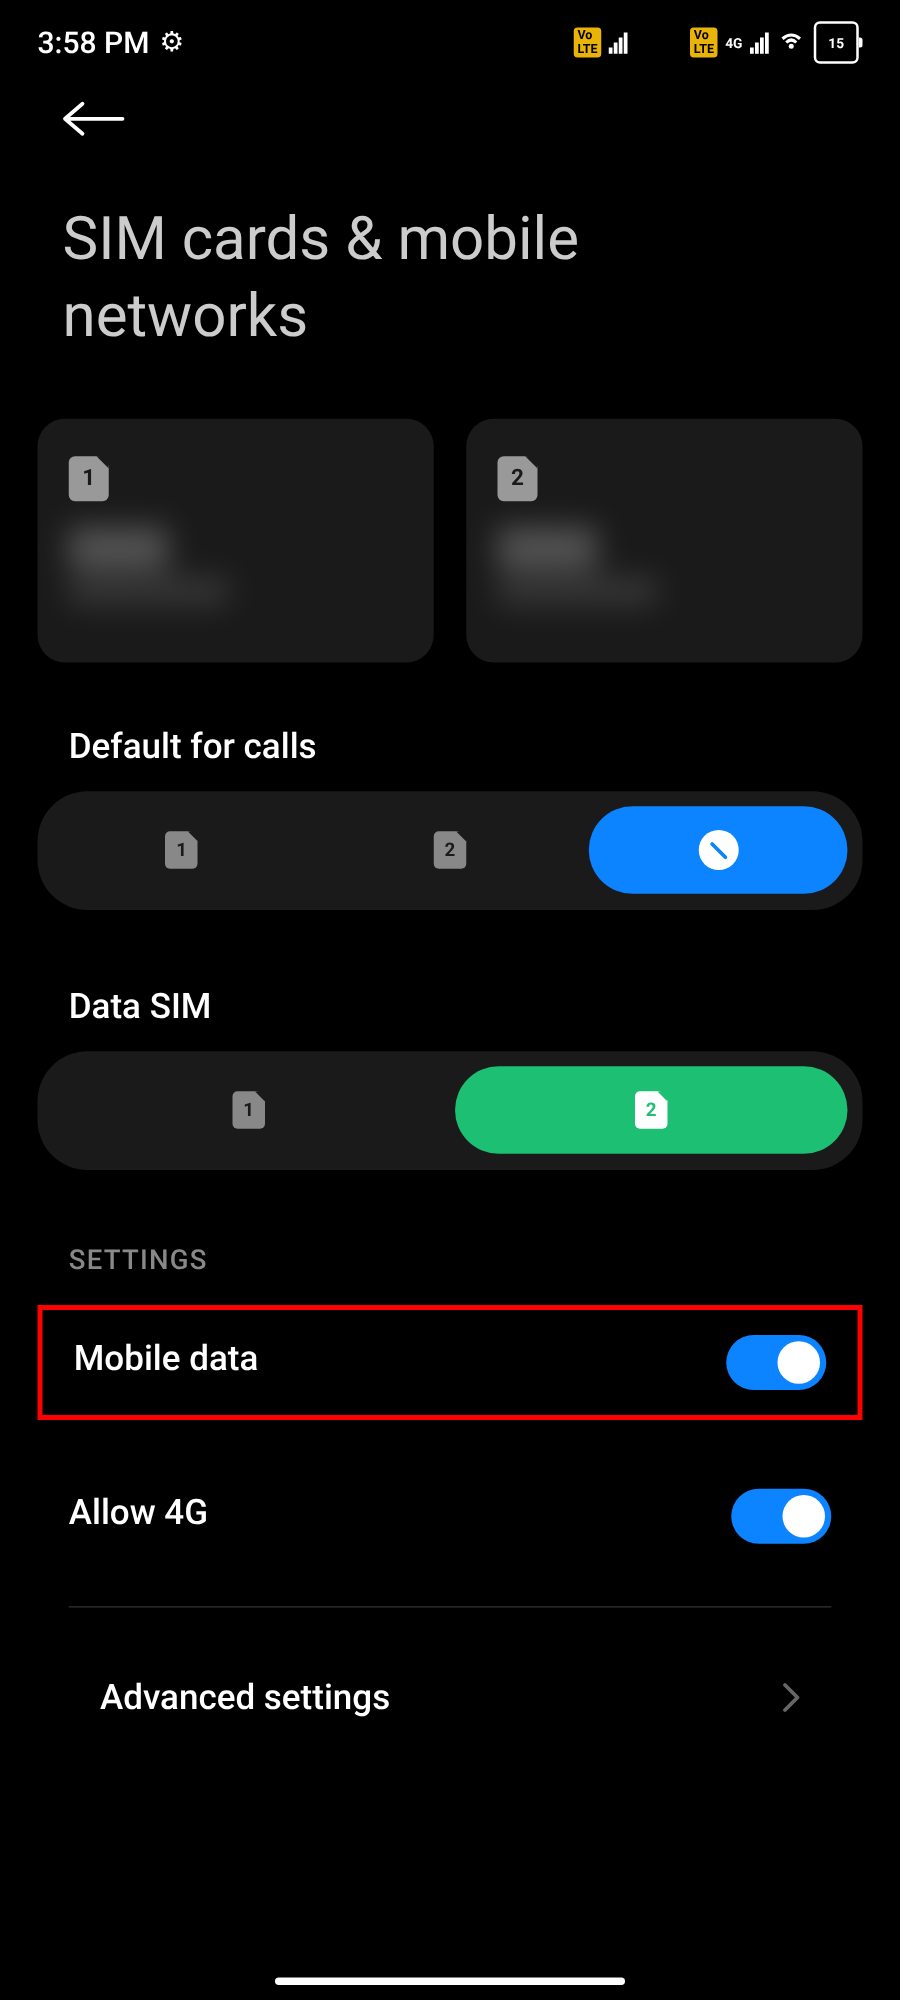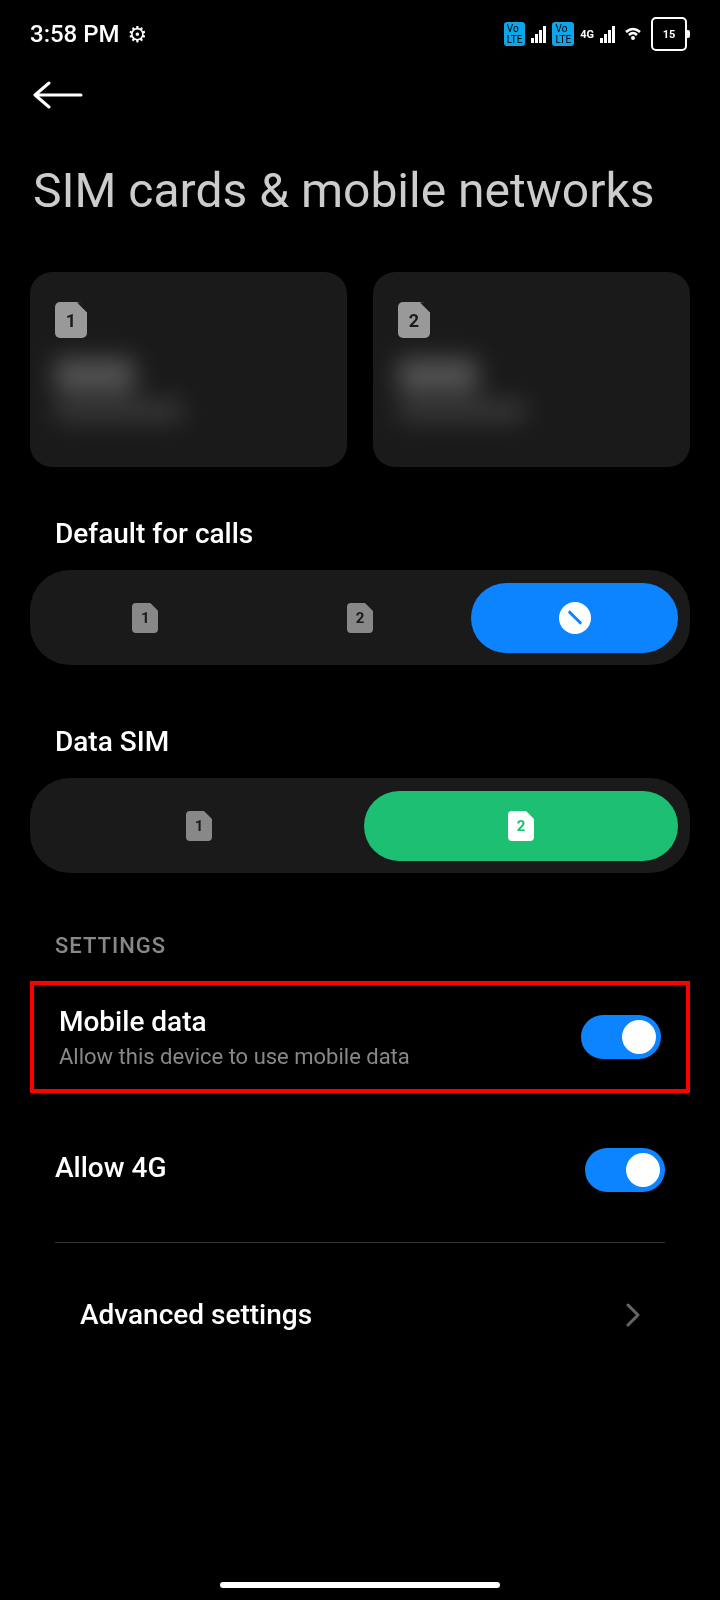--- a/index.html
+++ b/index.html
@@ -47,26 +47,27 @@
       gap: 1px;
       height: 18px;
     }
     
     .bar {
       width: 3px;
       background: #ffffff;
     }
     
     .volte-badge {
-      background: #0ea5e9;
+      background: #eab308;
       color: #000000;
       font-size: 10px;
-      font-weight: normal;
+      font-weight: bold;
       padding: 1px 3px;
       border-radius: 3px;
+      margin-left: 44px;
     }
     
     .battery-box {
       display: flex;
       align-items: center;
     }
     
     .battery-outline {
       width: 36px;
       height: 20px;
@@ -98,21 +99,21 @@
     }
     
     .battery-tip {
       width: 3px;
       height: 8px;
       background: #ffffff;
       border-radius: 0 2px 2px 0;
     }
     
     .header {
-      padding: 20px 50px 10px 33px;
+      padding: 20px 50px 10px 50px;
     }
     
     .back-arrow {
       width: 50px;
       height: 30px;
       margin-bottom: 50px;
       cursor: pointer;
     }
     
     .page-title {
@@ -484,21 +485,20 @@
       <span class="sim-num">2</span>
     </div>
   </div>
 </div>
 
 <div class="settings-label">SETTINGS</div>
 
 <div class="setting-row highlighted">
   <div class="setting-info">
     <div class="setting-title">Mobile data</div>
-    <div class="setting-subtitle">Allow this device to use mobile data</div>
   </div>
   <div class="toggle">
     <div class="toggle-knob"></div>
   </div>
 </div>
 
 <div style="height:35px"></div>
 
 <div class="setting-row">
   <div class="setting-info">

